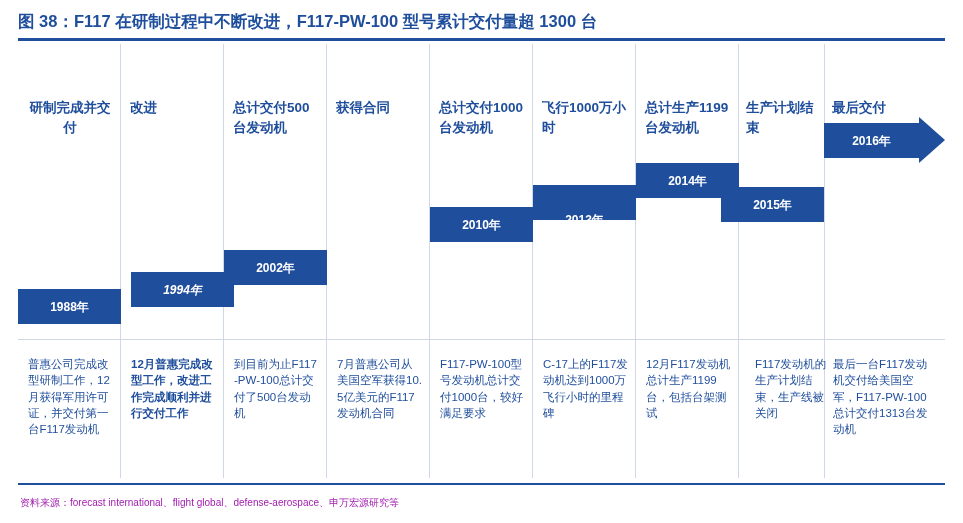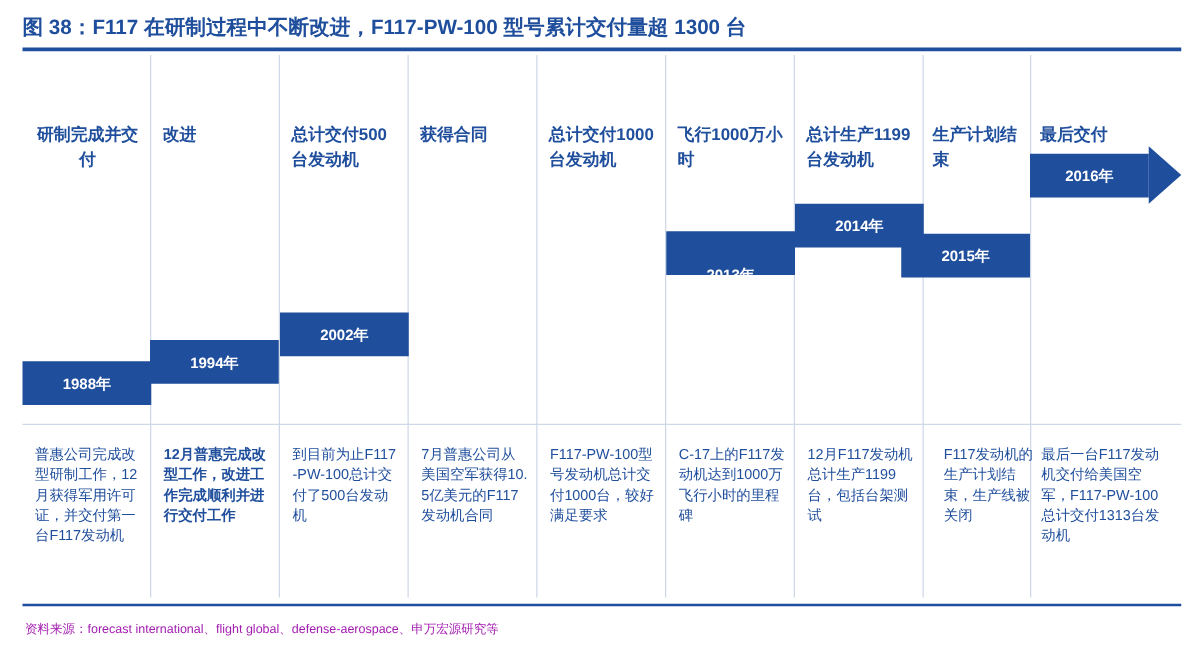--- a/index.html
+++ b/index.html
@@ -118,25 +118,28 @@
     <div class="heading" style="left:421px; top:54px;  width:86px;">总计交付1000台发动机</div>
     <div class="heading" style="left:524px; top:54px;  width:86px;">飞行1000万小时</div>
     <div class="heading" style="left:627px; top:54px;  width:86px;">总计生产1199台发动机</div>
     <div class="heading" style="left:728px; top:54px;  width:74px;">生产计划结束</div>
     <div class="heading" style="left:814px; top:54px;  width:100px;">最后交付</div>
 
     <div class="stairs">
       <div class="step" style="left:0px;   top:245px; width:103px; height:35px;">
         <div class="yr" style="top:6px;">1988年</div>
       </div>
-      <div class="step" style="left:102px; top:228px; width:103px; height:35px;">
+      <div class="step" style="left:113px; top:228px; width:103px; height:35px;font-style:italic;">
         <div class="yr" style="top:6px;">1994年</div>
       </div>
       <div class="step" style="left:206px; top:206px; width:103px; height:35px;">
         <div class="yr" style="top:6px;">2002年</div>
+      </div>
+      <div class="step" style="left:412px; top:163px; width:103px; height:35px;">
+        <div class="yr" style="top:6px;">2010年</div>
       </div>
       <div class="step" style="left:515px; top:141px; width:103px; height:35px;">
         <div class="yr" style="top:6px;margin-top:17px;">2013年</div>
       </div>
       <div class="step" style="left:618px; top:119px; width:103px; height:35px;">
         <div class="yr" style="top:6px;">2014年</div>
       </div>
       <div class="step" style="left:703px; top:99px;  width:103px; height:35px;margin-top:44px;">
         <div class="yr" style="top:6px;">2015年</div>
       </div>

